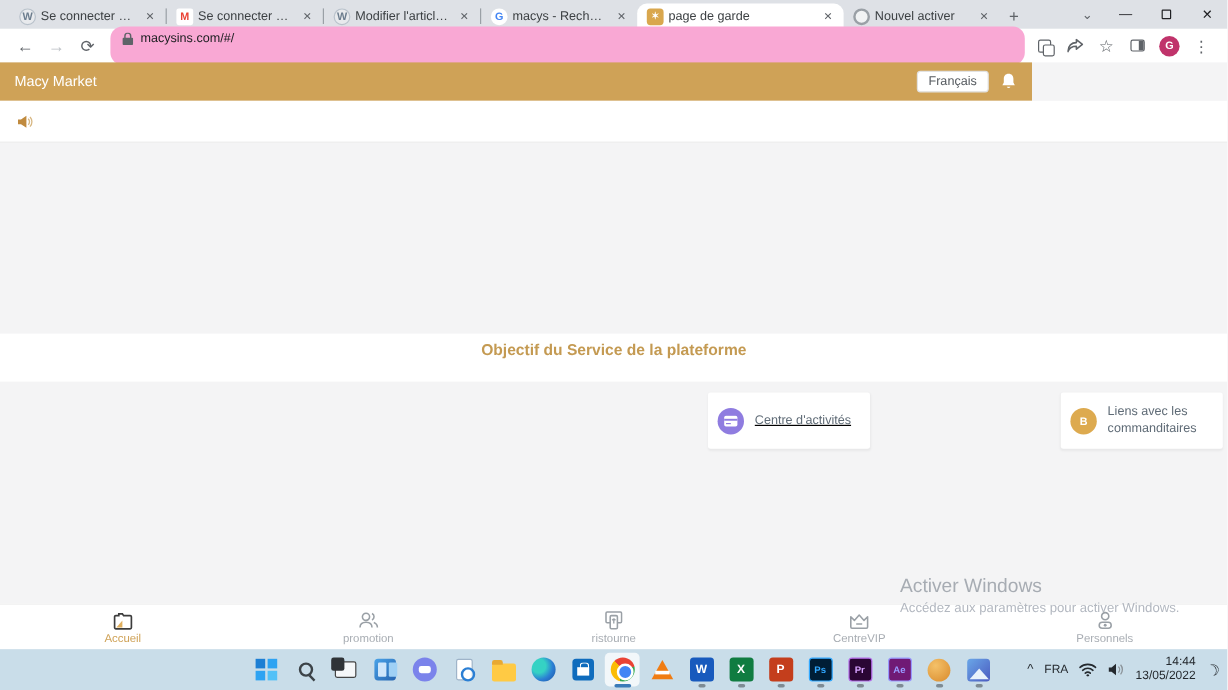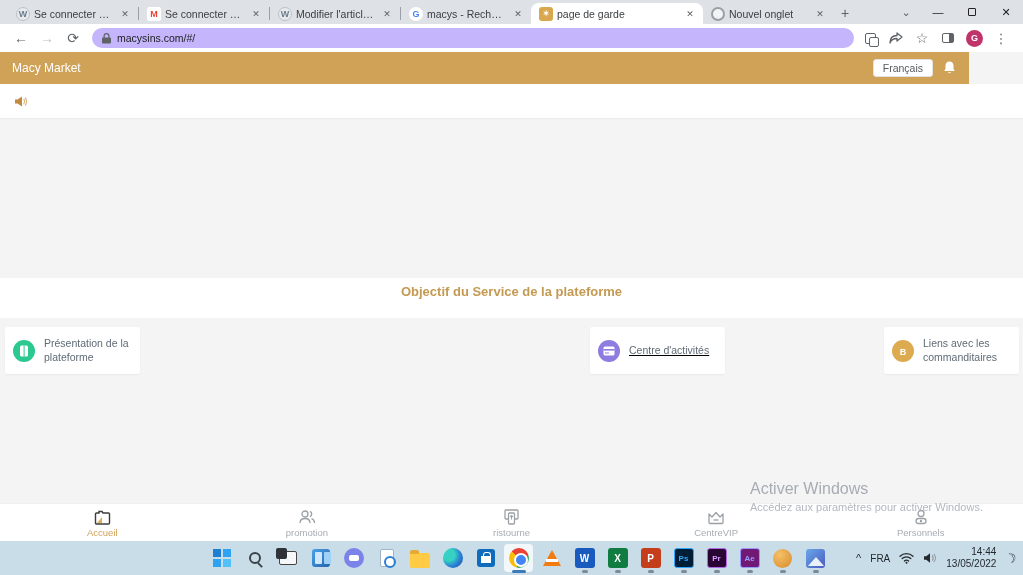--- a/index.html
+++ b/index.html
@@ -22,32 +22,32 @@
   .newtab { width:24px; height:21px; font-size:14px; color:#5f6368; text-align:center; line-height:20px; flex:none; }
   .strip-right { position:absolute; right:0; top:0; height:24px; display:flex; align-items:center; }
   .tab-chevron { width:30px; text-align:center; font-size:11px; color:#5f6368; }
   .winbtn { width:34px; height:24px; display:flex; align-items:center; justify-content:center; font-size:11px; color:#202124; }
   .max-box { width:8px; height:8px; border:1px solid #202124; border-radius:1px; }
 
   
   .toolbar { position:absolute; left:0; top:24px; width:1023px; height:28px; background:#ffffff; display:flex; align-items:center; }
   .navbtn { width:26px; text-align:center; font-size:14px; color:#5f6368; flex:none; }
   .navbtn.disabled { color:#bdc1c6; }
-  .omnibox { margin-left:6px; width:762px; height:20px; background:#c4b5fd; border-radius:10px; display:flex; align-items:flex-end; padding:4px 10px; flex:none; }
+  .omnibox { margin-left:6px; width:762px; height:20px; background:#f9a8d4; border-radius:10px; display:flex; align-items:flex-end; padding:16px 10px; flex:none; }
   .omni-url { font-size:10.5px; color:#202124; margin-left:6px; }
   .tb-icons { display:flex; align-items:center; margin-left:8px; gap:10px; }
   .tb-ic { width:16px; height:16px; display:flex; align-items:center; justify-content:center; font-size:12px; color:#5f6368; }
   .translate-sq { position:relative; width:11px; height:11px; border:1.3px solid #5f6368; border-radius:2px; }
   .translate-sq::after { content:""; position:absolute; right:-4px; bottom:-4px; width:8px; height:8px; background:#fff; border:1.3px solid #5f6368; border-radius:2px; }
   .sidepanel { width:12px; height:10px; border:1.3px solid #5f6368; border-radius:2px; position:relative; }
   .sidepanel::after { content:""; position:absolute; right:0; top:0; width:4px; height:100%; background:#5f6368; }
   .avatar { width:17px; height:17px; border-radius:50%; background:#c0336b; color:#fff; font-size:9px; font-weight:bold; display:flex; align-items:center; justify-content:center; }
 
   
-  .site-header { position:absolute; left:0; top:52px; width:969px; height:32px; background:#cfa257; display:flex; align-items:center; padding:16px 12px; }
+  .site-header { position:absolute; left:0; top:52px; width:860px; height:32px; background:#cfa257; display:flex; align-items:center; padding:16px 12px; }
   .brand { color:#ffffff; font-size:12px; }
   .header-right { margin-left:auto; display:flex; align-items:center; gap:9px; }
   .lang-btn { background:#ffffff; color:#555a5f; font-size:10.5px; padding:2px 9px; border-radius:3px; border:1px solid #e2e2e2; }
 
   
   .announce { position:absolute; left:0; top:84px; width:1023px; height:35px; background:#ffffff; border-bottom:1px solid #ececec; display:flex; align-items:center; padding:0 14px; }
 
   
   .mission { position:absolute; left:0; top:278px; width:1023px; height:40px; background:#ffffff; text-align:center; padding-top:6px; }
   .mission-title { color:#c49a52; font-weight:bold; font-size:13px; }
@@ -147,21 +147,21 @@
       <span class="tab-title">macys - Recherche Go</span>
       <span class="tab-close">✕</span>
     </div>
     <div class="tab active">
       <span class="fav fav-gold">✶</span>
       <span class="tab-title">page de garde</span>
       <span class="tab-close">✕</span>
     </div>
     <div class="tab">
       <span class="fav fav-globe"></span>
-      <span class="tab-title">Nouvel onglet</span>
+      <span class="tab-title">Nouvel activer</span>
       <span class="tab-close">✕</span>
     </div>
     <div class="newtab">+</div>
     <div class="strip-right">
       <div class="tab-chevron">⌄</div>
       <div class="winbtn">—</div>
       <div class="winbtn">
           <span class="max-box"></span>
         </div>
       <div class="winbtn">✕</div>
@@ -212,29 +212,20 @@
     <svg width="14" height="13" viewBox="0 0 14 13">
       <path d="M1 4.5h2.5L8 1.5v10L3.5 8.5H1z" fill="#c08a3e"></path>
       <path d="M9.5 4a3.4 3.4 0 010 5M11 2.5a5.8 5.8 0 010 8" stroke="#d8b884" stroke-width="1.1" fill="none"></path>
     </svg>
   </div>
 
   <div class="mission">
     <div class="mission-title">Objectif du Service de la plateforme</div>
   </div>
 
-  <div class="card" style="left:5px;">
-    <span class="card-circle" style="background-color: rgb(43, 201, 143);">
-      <svg width="10" height="12" viewBox="0 0 10 12">
-          <rect x="1" y="0.5" width="8" height="11" rx="1.5" fill="#fff"></rect>
-          <rect x="4.6" y="0.5" width="1" height="11" fill="#2bc98f"></rect>
-        </svg>
-    </span>
-    <span class="card-label">Présentation de la plateforme</span>
-  </div>
   <div class="card" style="left:590px;text-decoration:underline;">
     <span class="card-circle" style="background-color: rgb(143, 124, 224);">
       <svg width="12" height="10" viewBox="0 0 12 10">
           <rect x="0.5" y="0.5" width="11" height="9" rx="1.5" fill="#fff"></rect>
           <rect x="0.5" y="3" width="11" height="1.6" fill="#8f7ce0"></rect>
           <rect x="2" y="6.5" width="4" height="1" fill="#8f7ce0"></rect>
         </svg>
     </span>
     <span class="card-label">Centre d'activités</span>
   </div>

